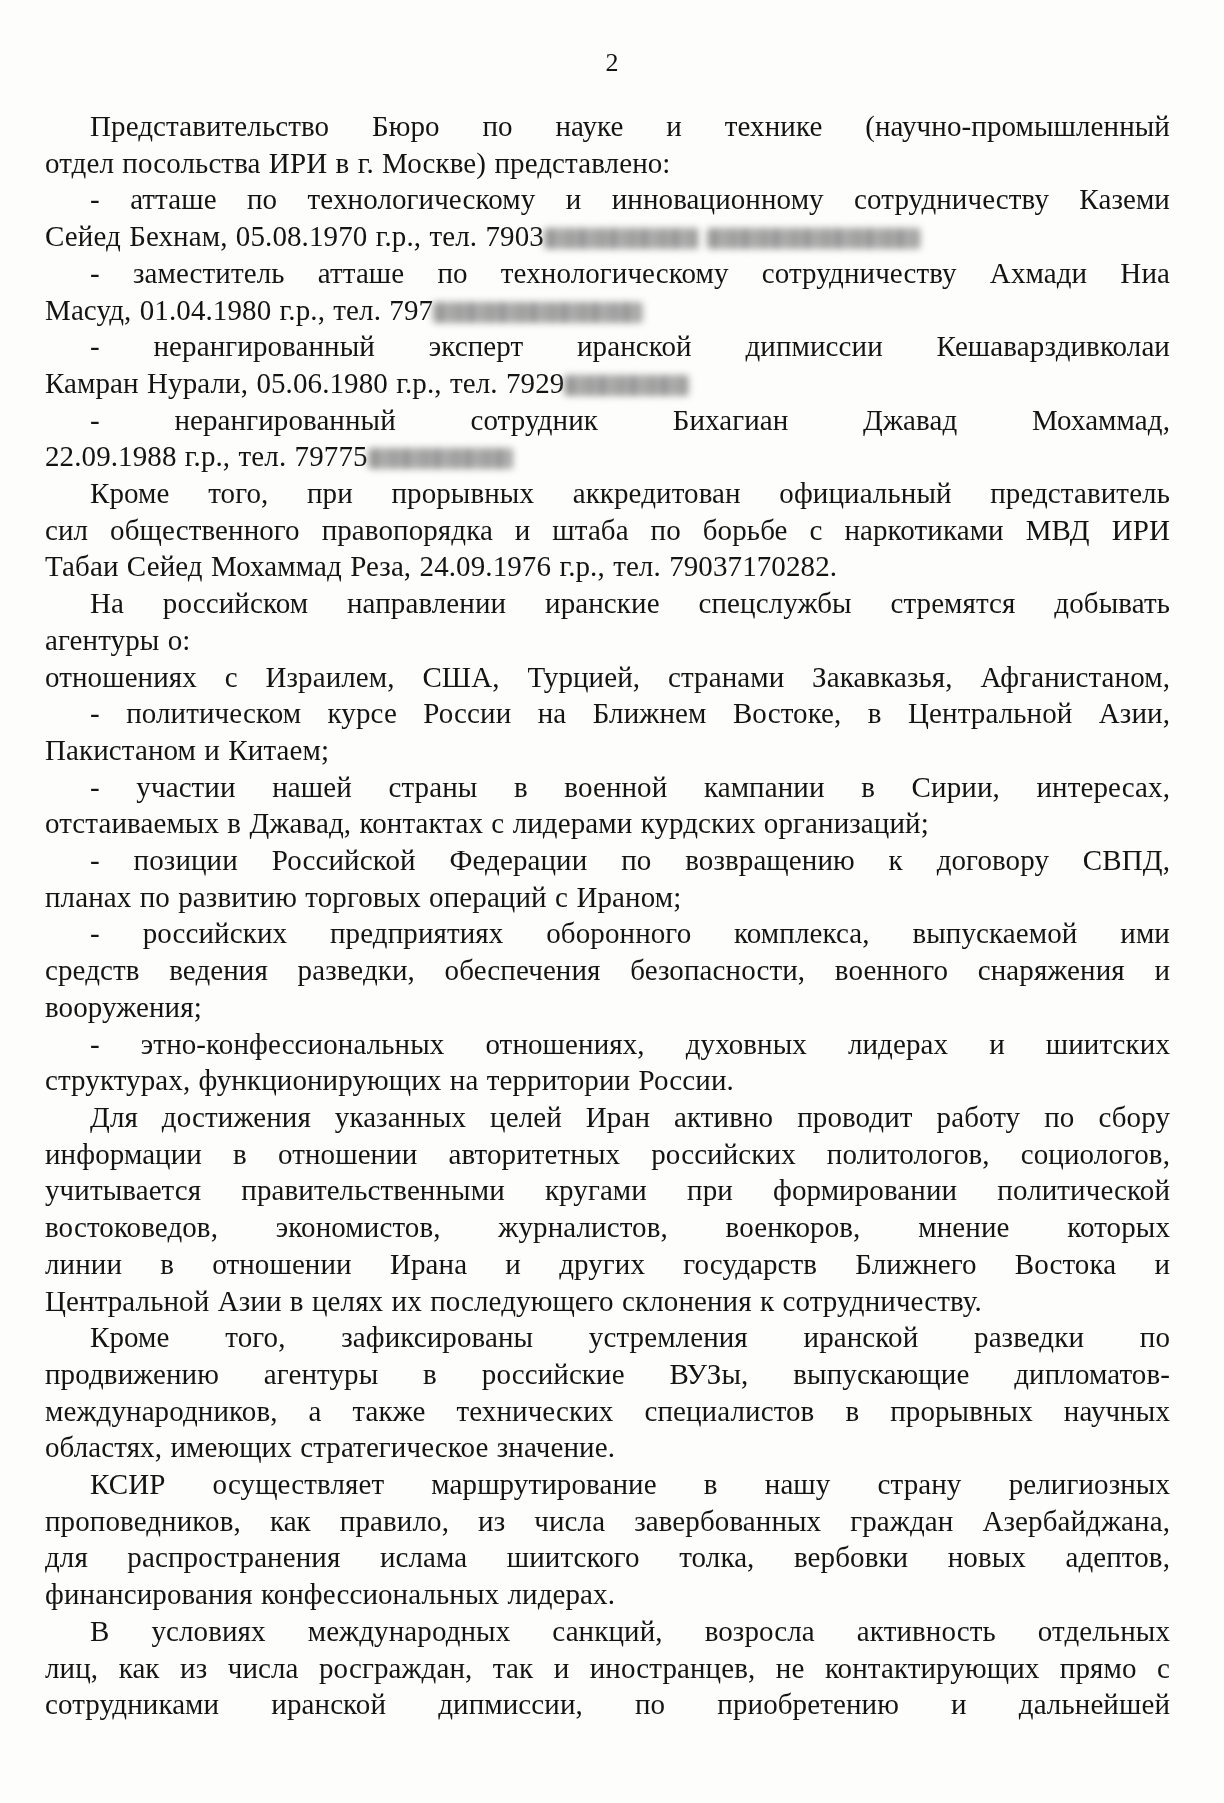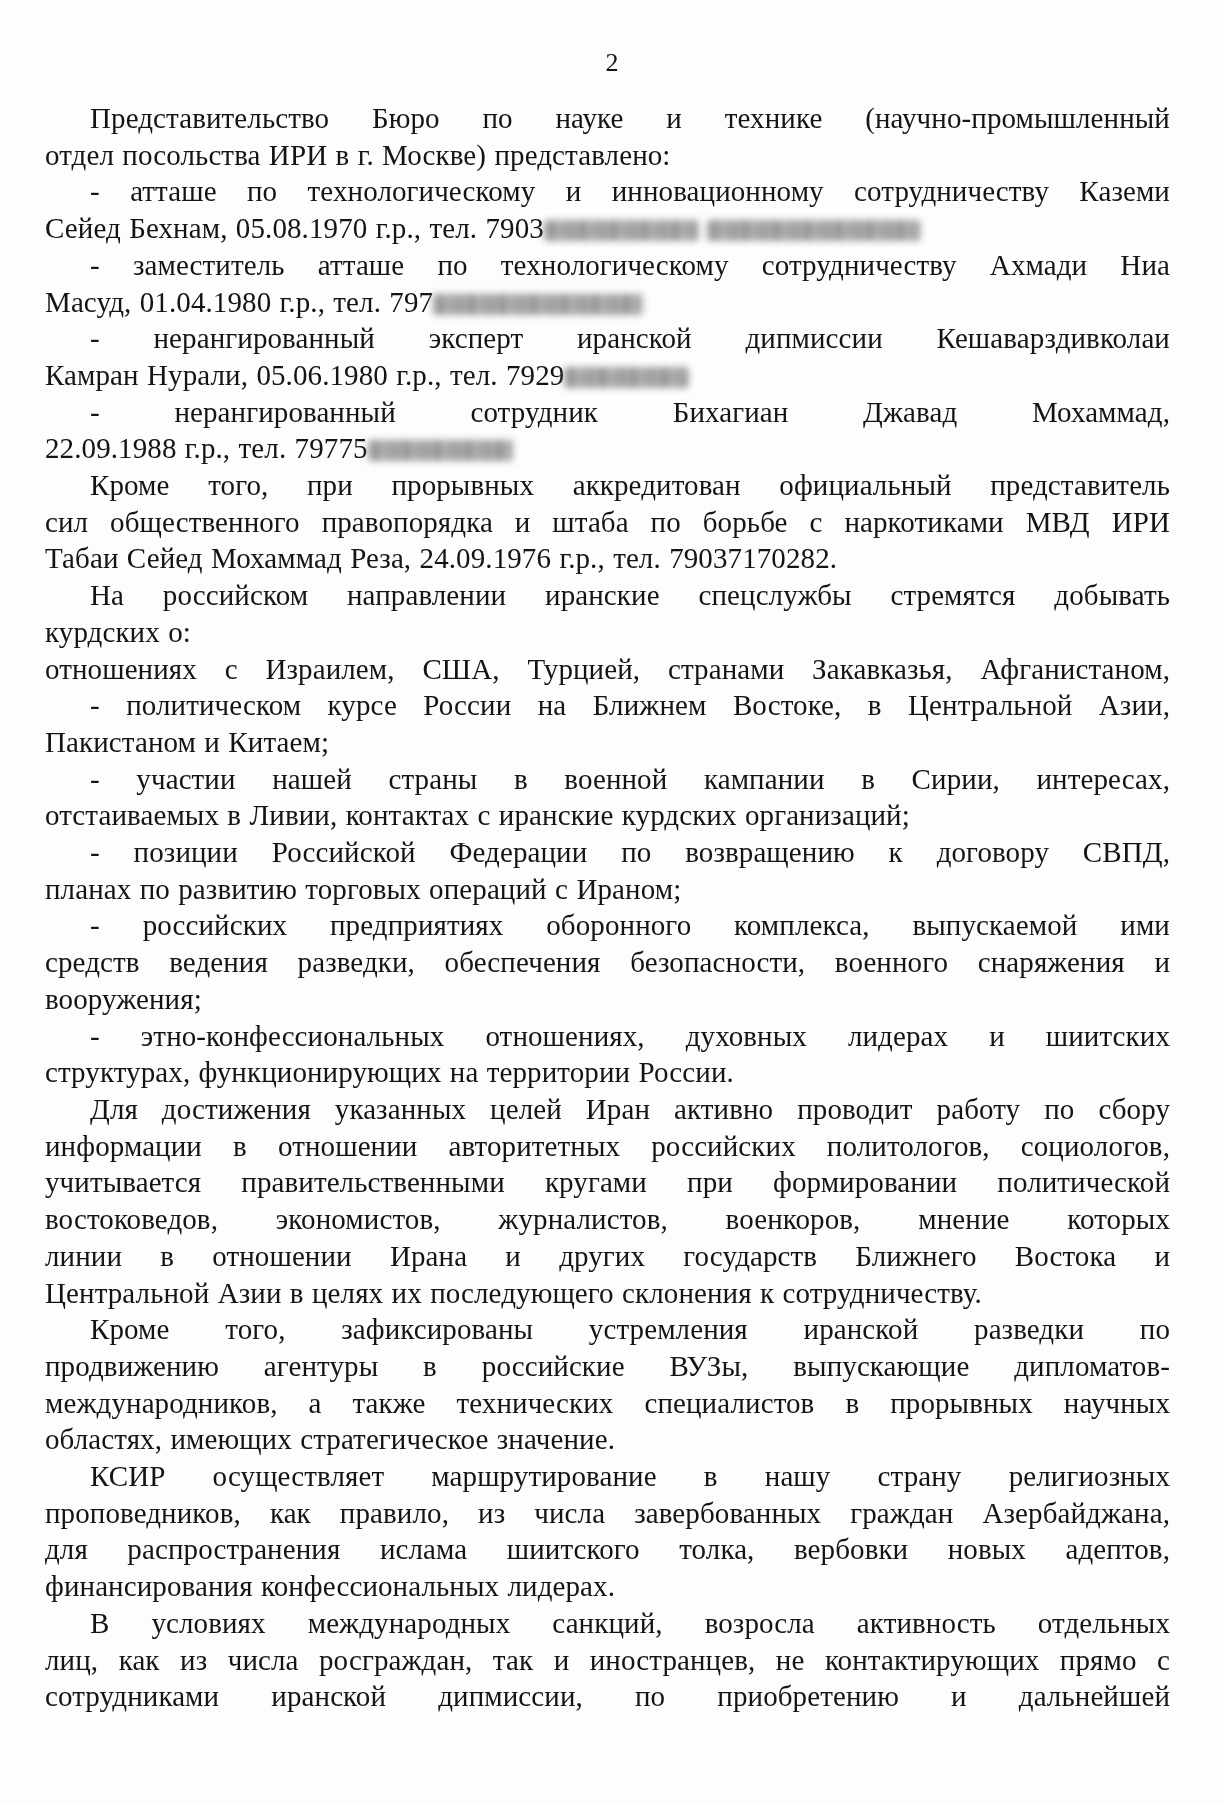--- a/index.html
+++ b/index.html
@@ -20,21 +20,21 @@
     position: absolute;
     top: 48px;
     left: 0;
     width: 100%;
     text-align: center;
     font-size: 26px;
     line-height: 30px;
   }
   .content {
     position: absolute;
-    top: 100px;
+    top: 108px;
     left: 45px;
     width: 1125px;
   }
   .paragraph {
     margin: 0;
     padding: 0;
   }
   .line {
     font-size: 29px;
     line-height: 36.7px;
@@ -90,30 +90,30 @@
         <div class="line first">- нерангированный сотрудник Бихагиан Джавад Мохаммад,</div>
         <div class="line last">22.09.1988 г.р., тел. 79775<span class="redacted" style="width: 145px;"></span></div>
       </div>
       <div class="paragraph">
         <div class="line first">Кроме того, при прорывных аккредитован официальный представитель</div>
         <div class="line">сил общественного правопорядка и штаба по борьбе с наркотиками МВД ИРИ</div>
         <div class="line last">Табаи Сейед Мохаммад Реза, 24.09.1976 г.р., тел. 79037170282.</div>
       </div>
       <div class="paragraph">
         <div class="line first">На российском направлении иранские спецслужбы стремятся добывать</div>
-        <div class="line last">курдских о:</div>
+        <div class="line last">агентуры о:</div>
       </div>
       <div class="paragraph">
         <div class="line">отношениях с Израилем, США, Турцией, странами Закавказья, Афганистаном,</div>
         <div class="line first">- политическом курсе России на Ближнем Востоке, в Центральной Азии,</div>
         <div class="line last">Пакистаном и Китаем;</div>
       </div>
       <div class="paragraph">
         <div class="line first">- участии нашей страны в военной кампании в Сирии, интересах,</div>
-        <div class="line last">отстаиваемых в Ливии, контактах с иранские курдских организаций;</div>
+        <div class="line last">отстаиваемых в Джавад, контактах с лидерами курдских организаций;</div>
       </div>
       <div class="paragraph">
         <div class="line first">- позиции Российской Федерации по возвращению к договору СВПД,</div>
         <div class="line last">планах по развитию торговых операций с Ираном;</div>
       </div>
       <div class="paragraph">
         <div class="line first">- российских предприятиях оборонного комплекса, выпускаемой ими</div>
         <div class="line">средств ведения разведки, обеспечения безопасности, военного снаряжения и</div>
         <div class="line last">вооружения;</div>
       </div>

